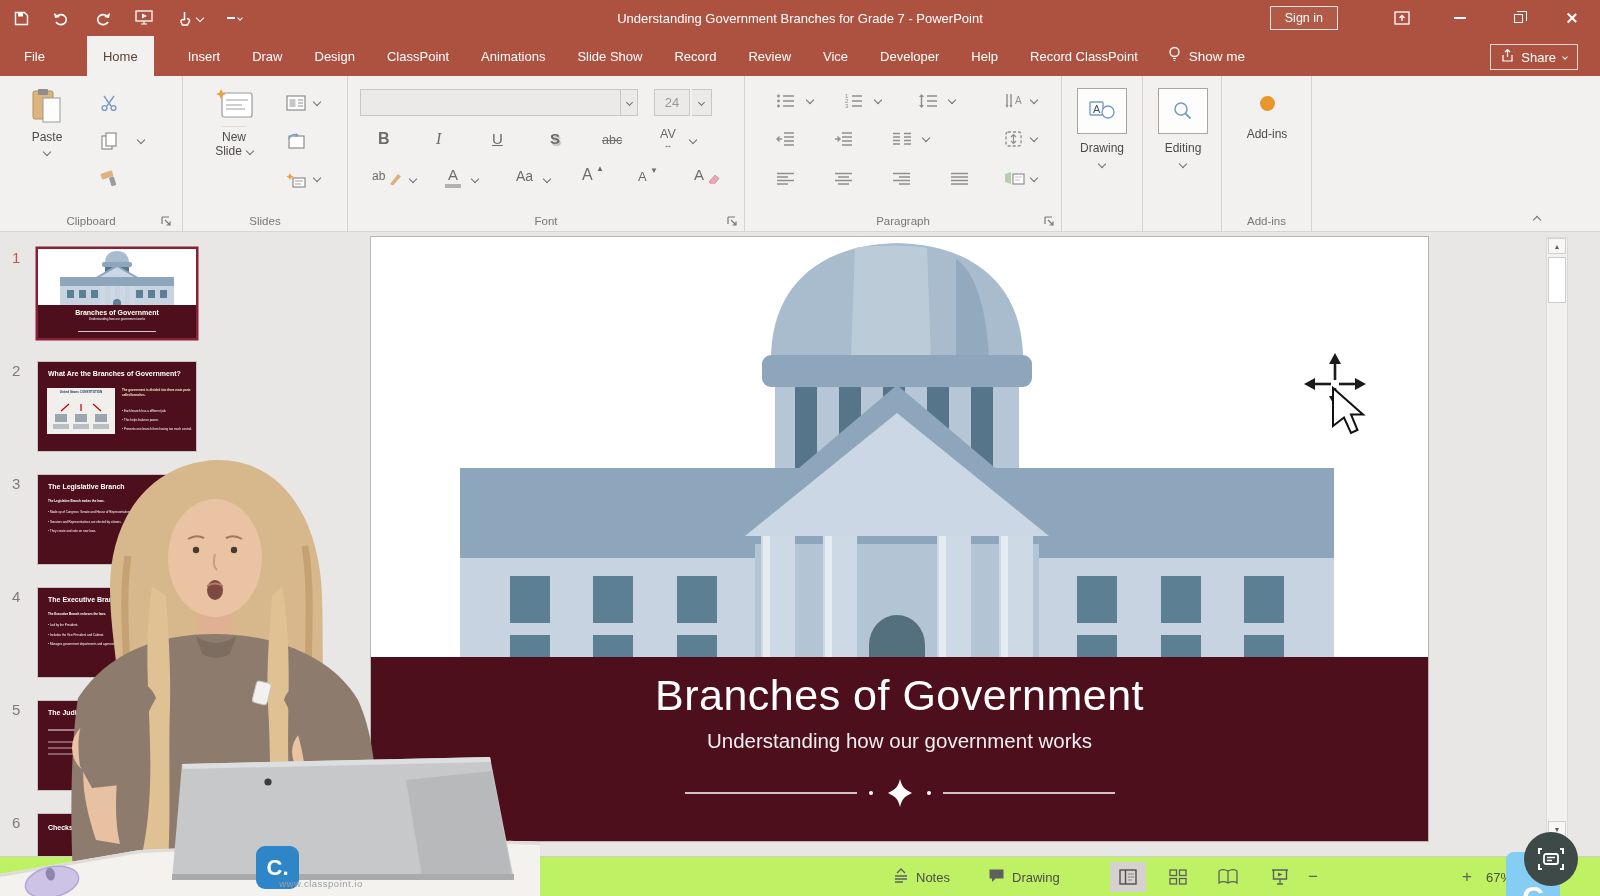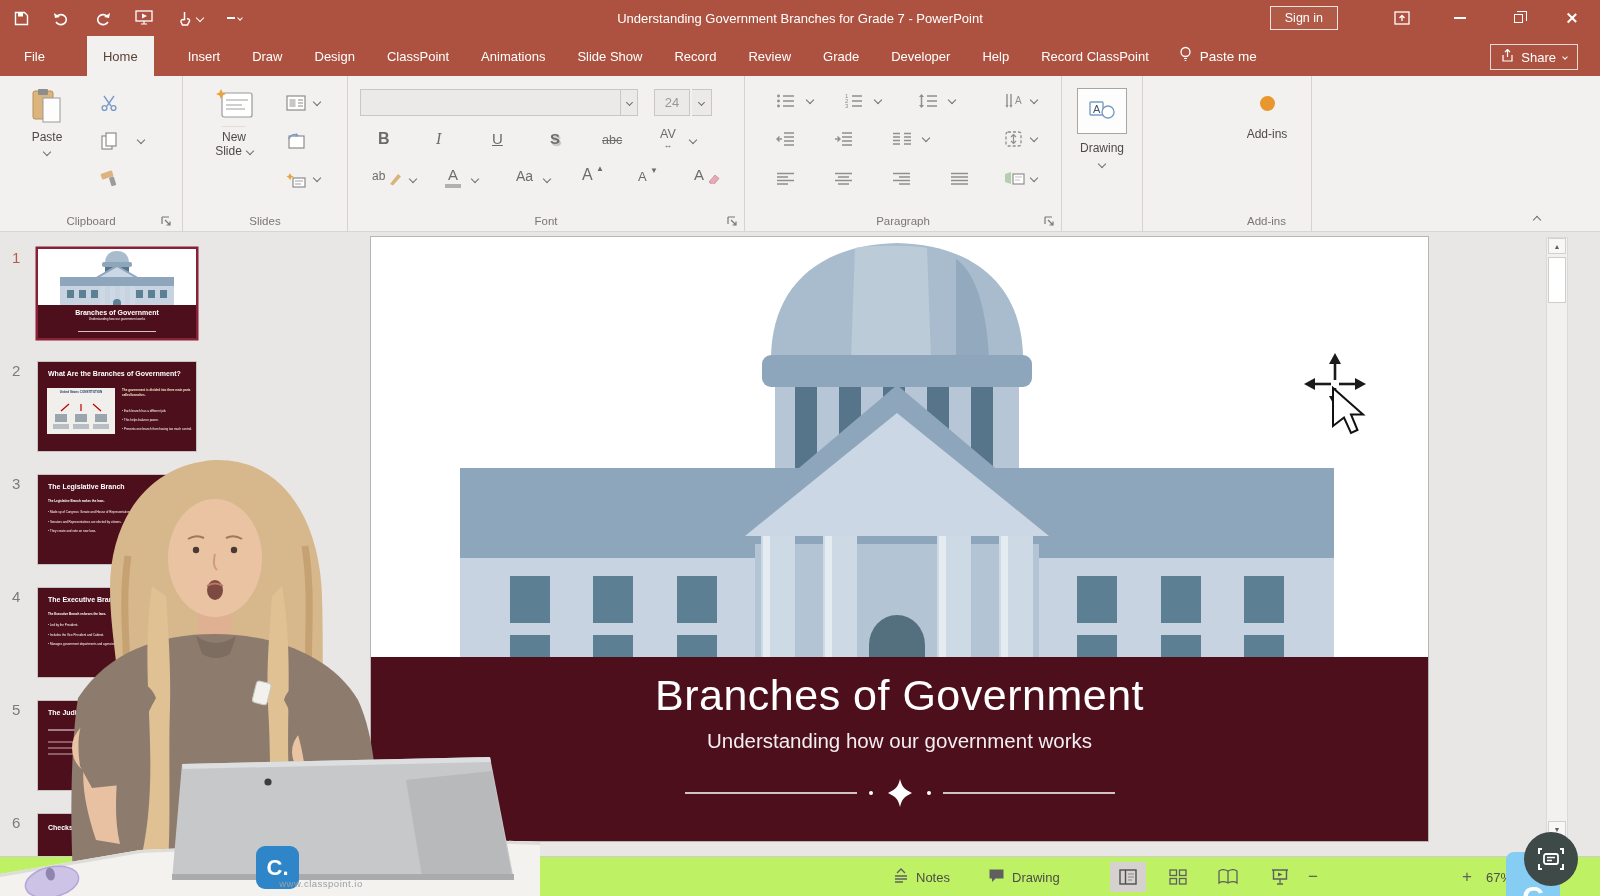--- a/index.html
+++ b/index.html
@@ -156,30 +156,30 @@
     <div class="rtab active">Home</div>
     <div style="width:18px"></div>
     <div class="rtab">Insert</div>
     <div class="rtab">Draw</div>
     <div class="rtab">Design</div>
     <div class="rtab">ClassPoint</div>
     <div class="rtab">Animations</div>
     <div class="rtab">Slide Show</div>
     <div class="rtab">Record</div>
     <div class="rtab">Review</div>
-    <div class="rtab">Grade</div>
+    <div class="rtab">Vice</div>
     <div class="rtab">Developer</div>
     <div class="rtab">Help</div>
     <div class="rtab">Record ClassPoint</div>
     <div id="tellme">
       <span><svg width="13" height="17">
             <circle cx="6.5" cy="6" r="4.5" fill="none" stroke="#fff" stroke-width="1.3"></circle>
             <path d="M5 10.5 h3 M5 12.5 h3 M5.7 14.5 h1.6" stroke="#fff" stroke-width="1.2"></path>
           </svg></span>
-      <span>Paste me</span>
+      <span>Show me</span>
     </div>
   </div>
   <div id="sharebtn">
     <span><svg width="13" height="13">
           <path d="M2 6 v6 h9 v-6" fill="none" stroke="#fff" stroke-width="1.2"></path>
           <path d="M6.5 8 v-7 M4 3 l2.5 -2.5 2.5 2.5" fill="none" stroke="#fff" stroke-width="1.2"></path>
         </svg></span>
     <span>Share</span>
     <i class="cv w" style="width:4px;height:4px"></i>
   </div>
@@ -442,20 +442,32 @@
               <rect x="2" y="4" width="13" height="13" rx="1" fill="#fff" stroke="#7b9cc0" stroke-width="1.4"></rect>
               <text x="5" y="15" font-size="11" fill="#44546a" font-family="sans-serif">A</text>
               <circle cx="20" cy="14" r="6" fill="#fff" stroke="#7b9cc0" stroke-width="1.4"></circle>
             </svg>
           </span>
         <span style="margin-top:7px">Drawing</span>
         <i class="cv" style="margin-top:6px"></i>
       </div>
     </div>
 
+    <div class="rgroup" style="left:1143px;width:79px">
+      <div class="bigbtn" style="left:14px;top:12px;width:52px">
+        <span class="boxbtn">
+            <svg width="24" height="24">
+              <circle cx="10" cy="10" r="6" fill="none" stroke="#7b9cc0" stroke-width="1.6"></circle>
+              <path d="M14.5 14.5 l5 5" stroke="#7b9cc0" stroke-width="1.8"></path>
+            </svg>
+          </span>
+        <span style="margin-top:7px">Editing</span>
+        <i class="cv" style="margin-top:6px"></i>
+      </div>
+    </div>
 
     <div class="rgroup" style="left:1222px;width:90px">
       <div class="bigbtn" style="left:18px;top:20px;width:54px">
         <span style="width:15px;height:15px;border-radius:50%;background:#e8962e;display:block"></span>
         <span style="margin-top:16px">Add-ins</span>
       </div>
       <span class="glabel">Add-ins</span>
     </div>
 
     <i class="cv" style="position:absolute;left:1534px;top:141px;transform:rotate(-135deg)"></i>

